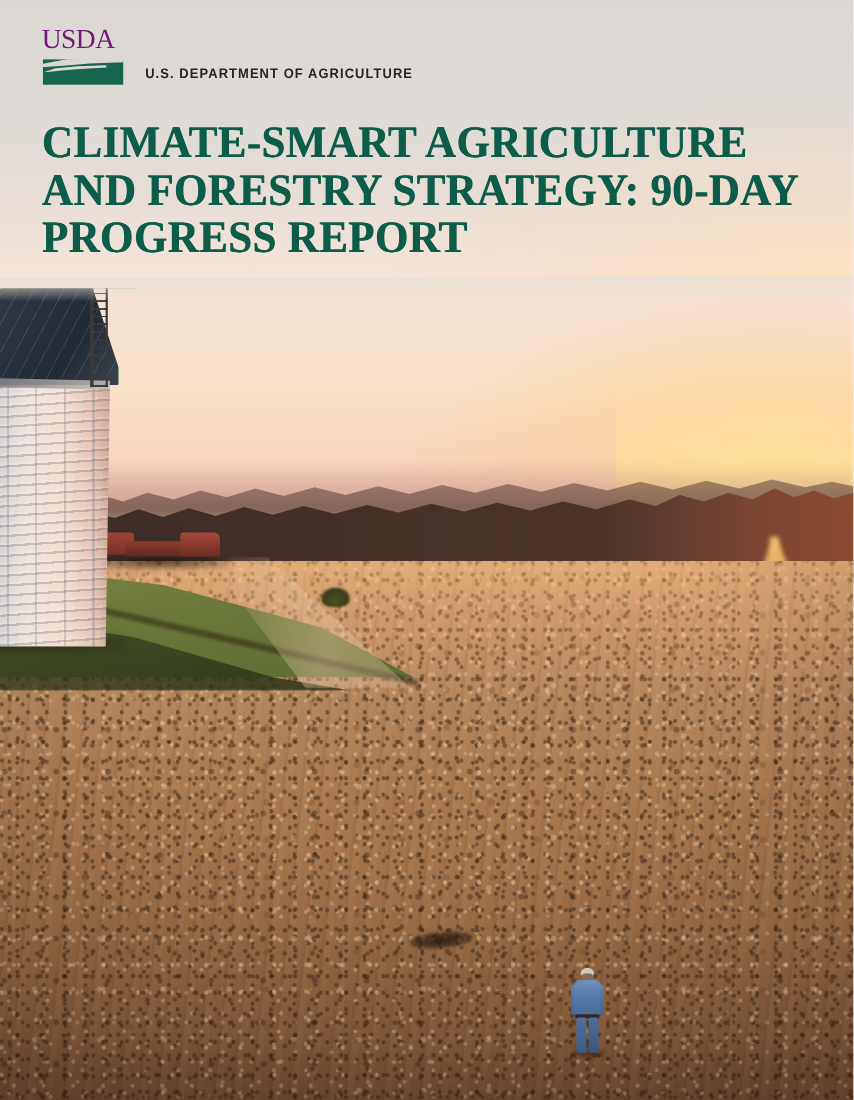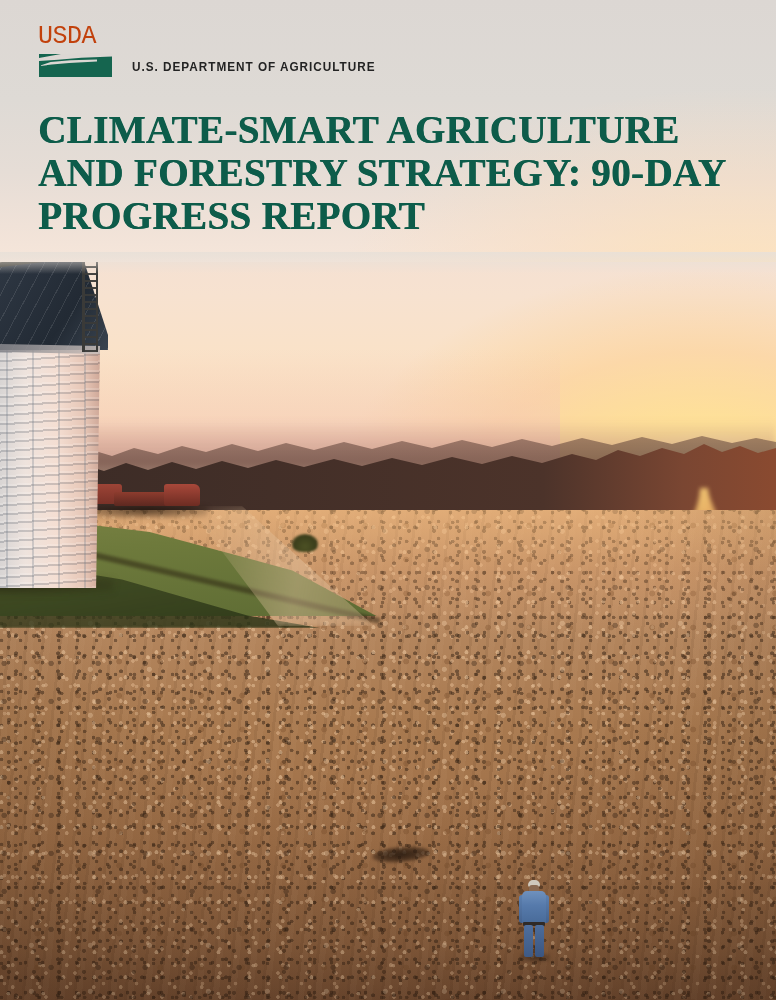--- a/index.html
+++ b/index.html
@@ -58,25 +58,25 @@
     z-index: 30;
   }
   .usda-mark {
     position: relative;
     width: 78px;
     height: 52px;
   }
   .usda-mark .wordmark {
     position: absolute;
     left: 0; top: -2px;
-    font-family: Liberation Mono, monospace;
+    font-family: Liberation Serif, serif;
     font-size: 25px;
     font-weight: 400;
     letter-spacing: -0.5px;
-    color: #c2410c;
+    color: #701a75;
     line-height: 1;
   }
   .usda-mark .green-block {
     position: absolute;
     left: 1px; top: 28px;
     width: 73px;
     height: 23px;
     background: #15654f;
   }
   .usda-mark .swoosh-a {

